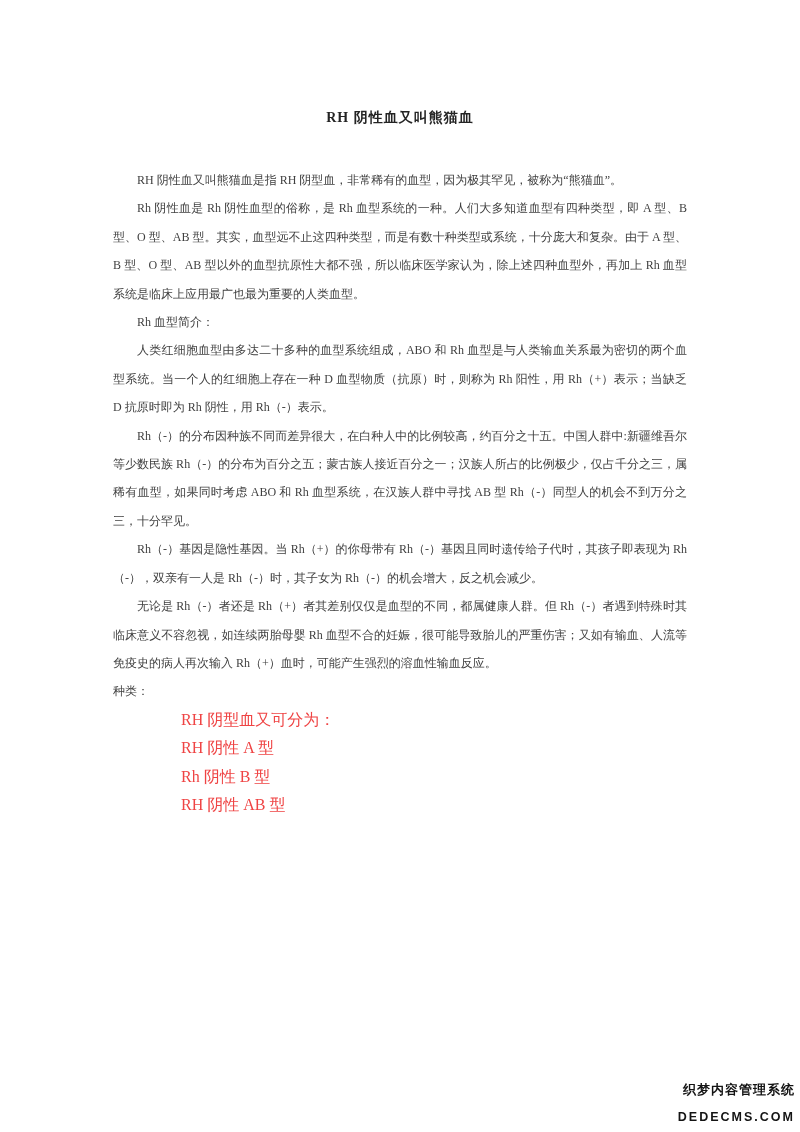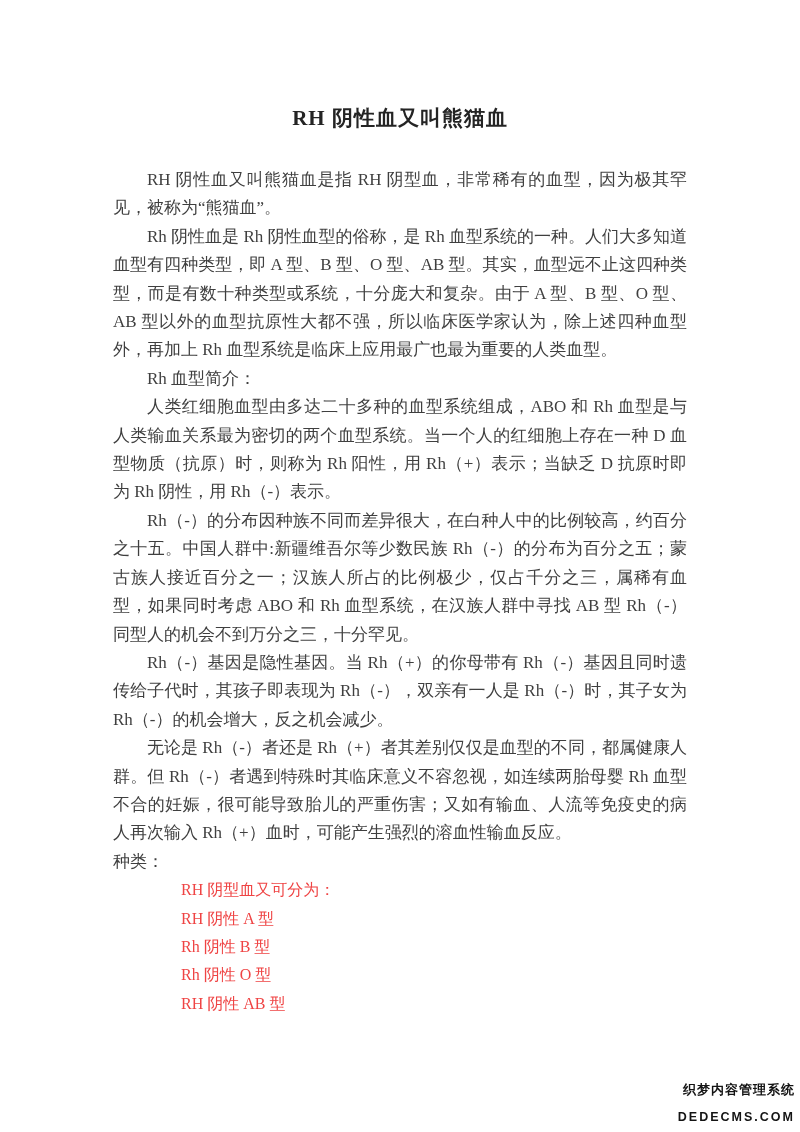--- a/index.html
+++ b/index.html
@@ -18,30 +18,30 @@
     position: absolute;
     top: 0; left: 0;
     width: 800px;
     height: 1132px;
     box-sizing: border-box;
     padding: 106px 113px 0 113px;
     background: #ffffff;
     color: #3f3f3f;
   }
   .doc-title {
-    font-size: 21px;
+    font-size: 14px;
     line-height: 24px;
     font-weight: bold;
     text-align: center;
     color: #242424;
     letter-spacing: 1px;
     margin: 0 0 36px 0;
   }
   .para {
-    font-size: 17px;
+    font-size: 12px;
     line-height: 28.4px;
     text-align: justify;
     text-indent: 2em;
     margin: 0;
     color: #3f3f3f;
   }
   .para.no-indent {
     text-indent: 0;
   }
   .list-block {
@@ -93,21 +93,20 @@
   <p class="para">Rh（-）的分布因种族不同而差异很大，在白种人中的比例较高，约百分之十五。中国人群中:新疆维吾尔等少数民族 Rh（-）的分布为百分之五；蒙古族人接近百分之一；汉族人所占的比例极少，仅占千分之三，属稀有血型，如果同时考虑 ABO 和 Rh 血型系统，在汉族人群中寻找 AB 型 Rh（-）同型人的机会不到万分之三，十分罕见。</p>
   <p class="para">Rh（-）基因是隐性基因。当 Rh（+）的你母带有 Rh（-）基因且同时遗传给子代时，其孩子即表现为 Rh（-），双亲有一人是 Rh（-）时，其子女为 Rh（-）的机会增大，反之机会减少。</p>
   <p class="para">无论是 Rh（-）者还是 Rh（+）者其差别仅仅是血型的不同，都属健康人群。但 Rh（-）者遇到特殊时其临床意义不容忽视，如连续两胎母婴 Rh 血型不合的妊娠，很可能导致胎儿的严重伤害；又如有输血、人流等免疫史的病人再次输入 Rh（+）血时，可能产生强烈的溶血性输血反应。</p>
 
   <p class="para no-indent">种类：</p>
 
   <div class="list-block">
     <p class="list-line">RH 阴型血又可分为：</p>
     <p class="list-line">RH 阴性 A 型</p>
     <p class="list-line">Rh 阴性 B 型</p>
-    <p class="list-line">Rh 阴性 O 型</p>
     <p class="list-line">RH 阴性 AB 型</p>
   </div>
 
 </div>
 
 <div class="watermark">
   <div class="cn">织梦内容管理系统</div>
   <div class="en">DEDECMS.COM</div>
 </div>
 

